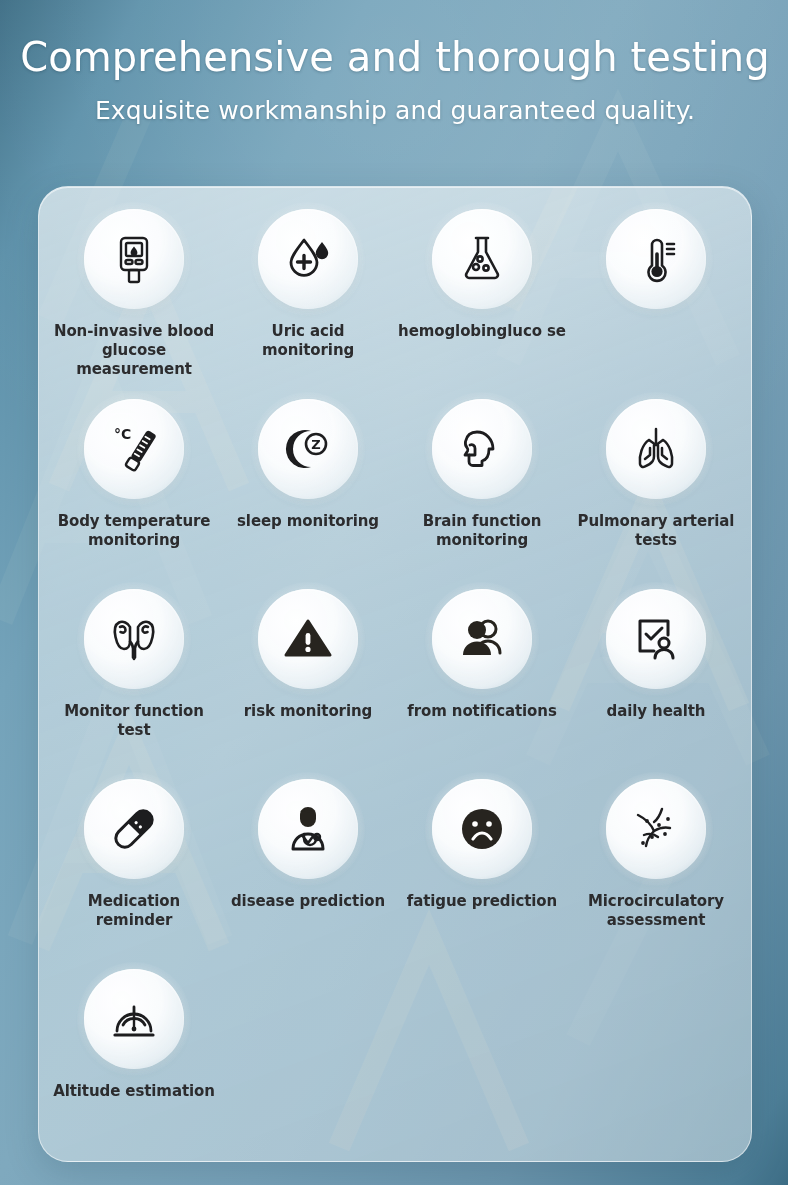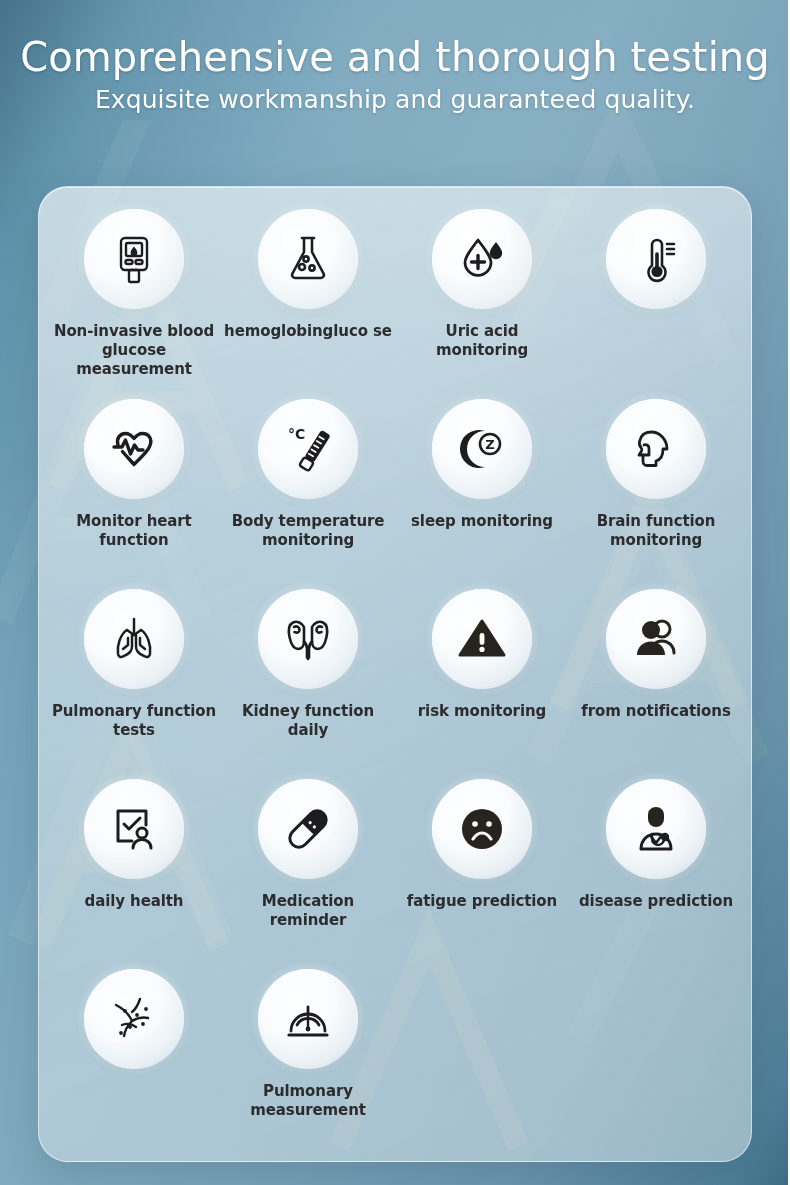--- a/index.html
+++ b/index.html
@@ -45,21 +45,21 @@
   }
   .title {
     font-size:40px;
     font-weight:400;
     color:#ffffff;
     letter-spacing:.1px;
     line-height:1.16;
     text-shadow:0 1px 3px rgba(20,50,65,.30);
   }
   .subtitle {
-    margin-top:5px;
+    margin-top:16px;
     font-size:25px;
     font-weight:400;
     color:#ffffff;
     letter-spacing:.1px;
     text-shadow:0 1px 3px rgba(20,50,65,.28);
   }
 
   
   .panel {
     position:absolute;
@@ -198,63 +198,54 @@
             <rect x="18.5" y="28" width="7" height="4" rx="2"></rect>
             <rect x="28.5" y="28" width="7" height="4" rx="2"></rect>
             <rect x="22" y="38" width="10" height="12" rx="1.5"></rect>
           </svg>
         </div>
         <div class="label">Non-invasive blood glucose measurement</div>
       </div>
 
       <div class="tile">
         <div class="circle">
+          <svg width="54" height="54" viewBox="0 0 54 54">
+            <path d="M41 10c-3.6 4.7-6.2 8.2-6.2 11a6.2 6.2 0 1012.4 0c0-2.8-2.6-6.3-6.2-11z" fill="#1d1d1f"></path>
+            <path d="M23 8C16 17.4 10 24.5 10 30.3A13 13 0 1036 30.3C36 24.5 30 17.4 23 8z" fill="none" stroke="#1d1d1f" stroke-width="2.8" stroke-linejoin="round"></path>
+            <path d="M23 23.5v13M16.5 30h13" stroke="#1d1d1f" stroke-width="3.4" stroke-linecap="round"></path>
+          </svg>
+        </div>
+        <div class="label">Uric acid monitoring</div>
+      </div>
+
+      <div class="tile">
+        <div class="circle">
           <svg width="54" height="54" viewBox="0 0 54 54" fill="none" stroke="#1d1d1f" stroke-width="2.6" stroke-linejoin="round" stroke-linecap="round">
             <path d="M21 6h12M23 6v14L11.5 41.5A3 3 0 0014 46h26a3 3 0 002.5-4.5L31 20V6"></path>
             <circle cx="25" cy="27" r="2.6"></circle>
             <circle cx="21" cy="35" r="3"></circle>
             <circle cx="31" cy="36" r="2.6"></circle>
           </svg>
         </div>
         <div class="label">hemoglobingluco se</div>
-      </div>
-
-      <div class="tile">
-        <div class="circle">
-          <svg width="54" height="54" viewBox="0 0 54 54">
-            <path d="M41 10c-3.6 4.7-6.2 8.2-6.2 11a6.2 6.2 0 1012.4 0c0-2.8-2.6-6.3-6.2-11z" fill="#1d1d1f"></path>
-            <path d="M23 8C16 17.4 10 24.5 10 30.3A13 13 0 1036 30.3C36 24.5 30 17.4 23 8z" fill="none" stroke="#1d1d1f" stroke-width="2.8" stroke-linejoin="round"></path>
-            <path d="M23 23.5v13M16.5 30h13" stroke="#1d1d1f" stroke-width="3.4" stroke-linecap="round"></path>
-          </svg>
-        </div>
-        <div class="label">Uric acid monitoring</div>
       </div>
 
       <div class="tile">
         <div class="circle">
           <svg width="54" height="54" viewBox="0 0 54 54">
             <path d="M23 13a5 5 0 0110 0v20.5a8.5 8.5 0 11-10 0z" fill="none" stroke="#1d1d1f" stroke-width="2.6"></path>
             <path d="M28 22v13" stroke="#1d1d1f" stroke-width="3.6" stroke-linecap="round"></path>
             <circle cx="28" cy="39.5" r="5.6" fill="#1d1d1f"></circle>
             <g stroke="#1d1d1f" stroke-width="2.6" stroke-linecap="round">
               <path d="M38 12h7M38 17h7M38 22h7"></path>
             </g>
           </svg>
         </div>
       </div>
 
-      <div class="tile">
-        <div class="circle">
-          <svg width="56" height="56" viewBox="0 0 56 56" fill="none" stroke="#1d1d1f" stroke-width="3.4" stroke-linecap="round" stroke-linejoin="round">
-            <path d="M12 24c-2-6 1.5-11.5 7.5-11.5 4 0 6.5 2.5 8.5 5 2-2.5 4.5-5 8.5-5 6.5 0 10 5.5 7.5 12C41.5 32 30.5 40 28 43.5 26.3 41.2 21 36 16.5 30.5"></path>
-            <path d="M8 26h8l3.5-7 5 14 4-9 3.5 5h5"></path>
-          </svg>
-        </div>
-        <div class="label">Monitor heart function</div>
-      </div>
 
       <div class="tile">
         <div class="circle">
           <svg width="56" height="56" viewBox="0 0 56 56">
             <text x="8" y="18" font-family="DejaVu Sans, sans-serif" font-size="14" font-weight="700" fill="#1d1d1f">°C</text>
             <g transform="rotate(32 34 30)">
               <rect x="29" y="8" width="11" height="32" rx="3" fill="#1d1d1f"></rect>
               <rect x="29" y="40" width="11" height="10" rx="2.5" fill="none" stroke="#1d1d1f" stroke-width="2.4"></rect>
               <g stroke="#ffffff" stroke-width="1.8" stroke-linecap="round">
                 <path d="M31 15h5M31 20h5M31 25h5M31 30h5M31 35h5"></path>
@@ -290,35 +281,35 @@
       <div class="tile">
         <div class="circle">
           <svg width="56" height="56" viewBox="0 0 56 56" fill="none" stroke="#1d1d1f" stroke-width="2.5" stroke-linecap="round" stroke-linejoin="round">
             <path d="M28 8v16"></path>
             <path d="M28 24l-7-5M28 24l7-5"></path>
             <path d="M21 19c-2.5 1.5-5.5 5-7.5 10.5-1.8 5-2 10-1.5 13.5.3 2.3 2.5 3.6 4.6 2.7 3-1.2 6.4-3.2 8-5.4 1-1.4 1.4-3 1.4-5V24"></path>
             <path d="M35 19c2.5 1.5 5.5 5 7.5 10.5 1.8 5 2 10 1.5 13.5-.3 2.3-2.5 3.6-4.6 2.7-3-1.2-6.4-3.2-8-5.4-1-1.4-1.4-3-1.4-5V24"></path>
             <path d="M22 27v7l-5 4M34 27v7l5 4"></path>
           </svg>
         </div>
-        <div class="label">Pulmonary function tests</div>
+        <div class="label">Pulmonary arterial tests</div>
       </div>
 
       <div class="tile">
         <div class="circle">
           <svg width="56" height="56" viewBox="0 0 56 56" fill="none" stroke="#1d1d1f" stroke-width="2.6" stroke-linecap="round" stroke-linejoin="round">
             <path d="M24 16c-2-4-7-6.5-11-4.5S8 19 9.5 26c1.3 6 4 12 8.5 12 3.5 0 6-3 6-7.5V16z"></path>
             <path d="M32 16c2-4 7-6.5 11-4.5S48 19 46.5 26c-1.3 6-4 12-8.5 12-3.5 0-6-3-6-7.5V16z"></path>
             <path d="M14 16c3-1.5 5.5 0 5.5 3S17 22 14.5 21"></path>
             <path d="M42 16c-3-1.5-5.5 0-5.5 3S39 22 41.5 21"></path>
             <path d="M24 30.5c1.5 1.5 3 4 3 7v9M32 30.5c-1.5 1.5-3 4-3 7v9"></path>
             <path d="M28 37v11"></path>
           </svg>
         </div>
-        <div class="label">Kidney function daily</div>
+        <div class="label">Monitor function test</div>
       </div>
 
       <div class="tile">
         <div class="circle">
           <svg width="56" height="56" viewBox="0 0 56 56">
             <path d="M28 10 L50 44 H6 Z" fill="#27241f" stroke="#27241f" stroke-width="3" stroke-linejoin="round"></path>
             <rect x="25.6" y="22" width="4.8" height="12" rx="2.4" fill="#ffffff"></rect>
             <circle cx="28" cy="38.4" r="2.6" fill="#ffffff"></circle>
           </svg>
         </div>
@@ -358,71 +349,72 @@
               <circle cx="34" cy="25" r="1.6" fill="#ffffff"></circle>
               <circle cx="34" cy="31" r="1.6" fill="#ffffff"></circle>
             </g>
           </svg>
         </div>
         <div class="label">Medication reminder</div>
       </div>
 
       <div class="tile">
         <div class="circle">
-          <svg width="54" height="54" viewBox="0 0 54 54">
-            <circle cx="27" cy="27" r="20" fill="#27241f"></circle>
-            <circle cx="20" cy="22" r="2.8" fill="#ffffff"></circle>
-            <circle cx="34" cy="22" r="2.8" fill="#ffffff"></circle>
-            <path d="M18 37c2.6-4 6-6 9-6s6.4 2 9 6" fill="none" stroke="#ffffff" stroke-width="3.2" stroke-linecap="round"></path>
-          </svg>
-        </div>
-        <div class="label">fatigue prediction</div>
-      </div>
-
-      <div class="tile">
-        <div class="circle">
           <svg width="56" height="56" viewBox="0 0 56 56">
             <path d="M20 14c0-5 3.6-8 8-8s8 3 8 8v4a8 8 0 01-16 0z" fill="#27241f"></path>
             <path d="M20 11c2.5-3 11.5-3.5 15 1.5-1 .5-2 .4-3 0-3-1.2-9-2-12-1.5z" fill="#27241f"></path>
             <path d="M13 48c0-9 6.5-15 15-15s15 6 15 15z" fill="none" stroke="#1d1d1f" stroke-width="3" stroke-linejoin="round"></path>
             <path d="M22 34l6 8 6-8" fill="none" stroke="#1d1d1f" stroke-width="2.6" stroke-linejoin="round"></path>
             <path d="M24 33v5a6 6 0 0012 0v-3" fill="none" stroke="#1d1d1f" stroke-width="2.4" stroke-linecap="round"></path>
             <circle cx="37" cy="36" r="3" fill="none" stroke="#1d1d1f" stroke-width="2.4"></circle>
           </svg>
         </div>
         <div class="label">disease prediction</div>
+      </div>
+
+      <div class="tile">
+        <div class="circle">
+          <svg width="54" height="54" viewBox="0 0 54 54">
+            <circle cx="27" cy="27" r="20" fill="#27241f"></circle>
+            <circle cx="20" cy="22" r="2.8" fill="#ffffff"></circle>
+            <circle cx="34" cy="22" r="2.8" fill="#ffffff"></circle>
+            <path d="M18 37c2.6-4 6-6 9-6s6.4 2 9 6" fill="none" stroke="#ffffff" stroke-width="3.2" stroke-linecap="round"></path>
+          </svg>
+        </div>
+        <div class="label">fatigue prediction</div>
       </div>
 
       <div class="tile">
         <div class="circle">
           <svg width="56" height="56" viewBox="0 0 56 56" fill="none" stroke="#1d1d1f" stroke-width="2.4" stroke-linecap="round">
             <path d="M10 14c8 4 13 9 16 16"></path>
             <path d="M26 30c5-3 11-4 16-3"></path>
             <path d="M26 30c-4 4-7 9-8 15"></path>
             <path d="M34 8c-2 6-4 10-8 13"></path>
             <path d="M16 34c5-2 10-1 14 2"></path>
             <circle cx="19" cy="20" r="1.9" fill="#1d1d1f" stroke="none"></circle>
             <circle cx="31" cy="24" r="1.9" fill="#1d1d1f" stroke="none"></circle>
             <circle cx="24" cy="36" r="1.9" fill="#1d1d1f" stroke="none"></circle>
             <circle cx="37" cy="33" r="1.9" fill="#1d1d1f" stroke="none"></circle>
             <circle cx="15" cy="42" r="1.9" fill="#1d1d1f" stroke="none"></circle>
             <circle cx="40" cy="18" r="1.9" fill="#1d1d1f" stroke="none"></circle>
           </svg>
         </div>
+        <div class="label">Microcirculatory assessment</div>
       </div>
 
 
       <div class="tile">
         <div class="circle">
           <svg width="56" height="56" viewBox="0 0 56 56" fill="none" stroke="#1d1d1f" stroke-width="2.8" stroke-linecap="round">
             <path d="M11 40a17 17 0 1134 0"></path>
             <path d="M17 34c2-4 6-6.5 11-6.5S37 30 39 34"></path>
             <path d="M28 16v6"></path>
             <path d="M28 37V22" stroke-width="2.4"></path>
             <circle cx="28" cy="38" r="2.4" fill="#1d1d1f" stroke="none"></circle>
             <path d="M9 44h38" stroke-width="3.2"></path>
           </svg>
         </div>
-        <div class="label">Pulmonary measurement</div>
+        <div class="label">Altitude estimation</div>
       </div>
     </div>
   </div>
 </div>
 
 </body></html>

